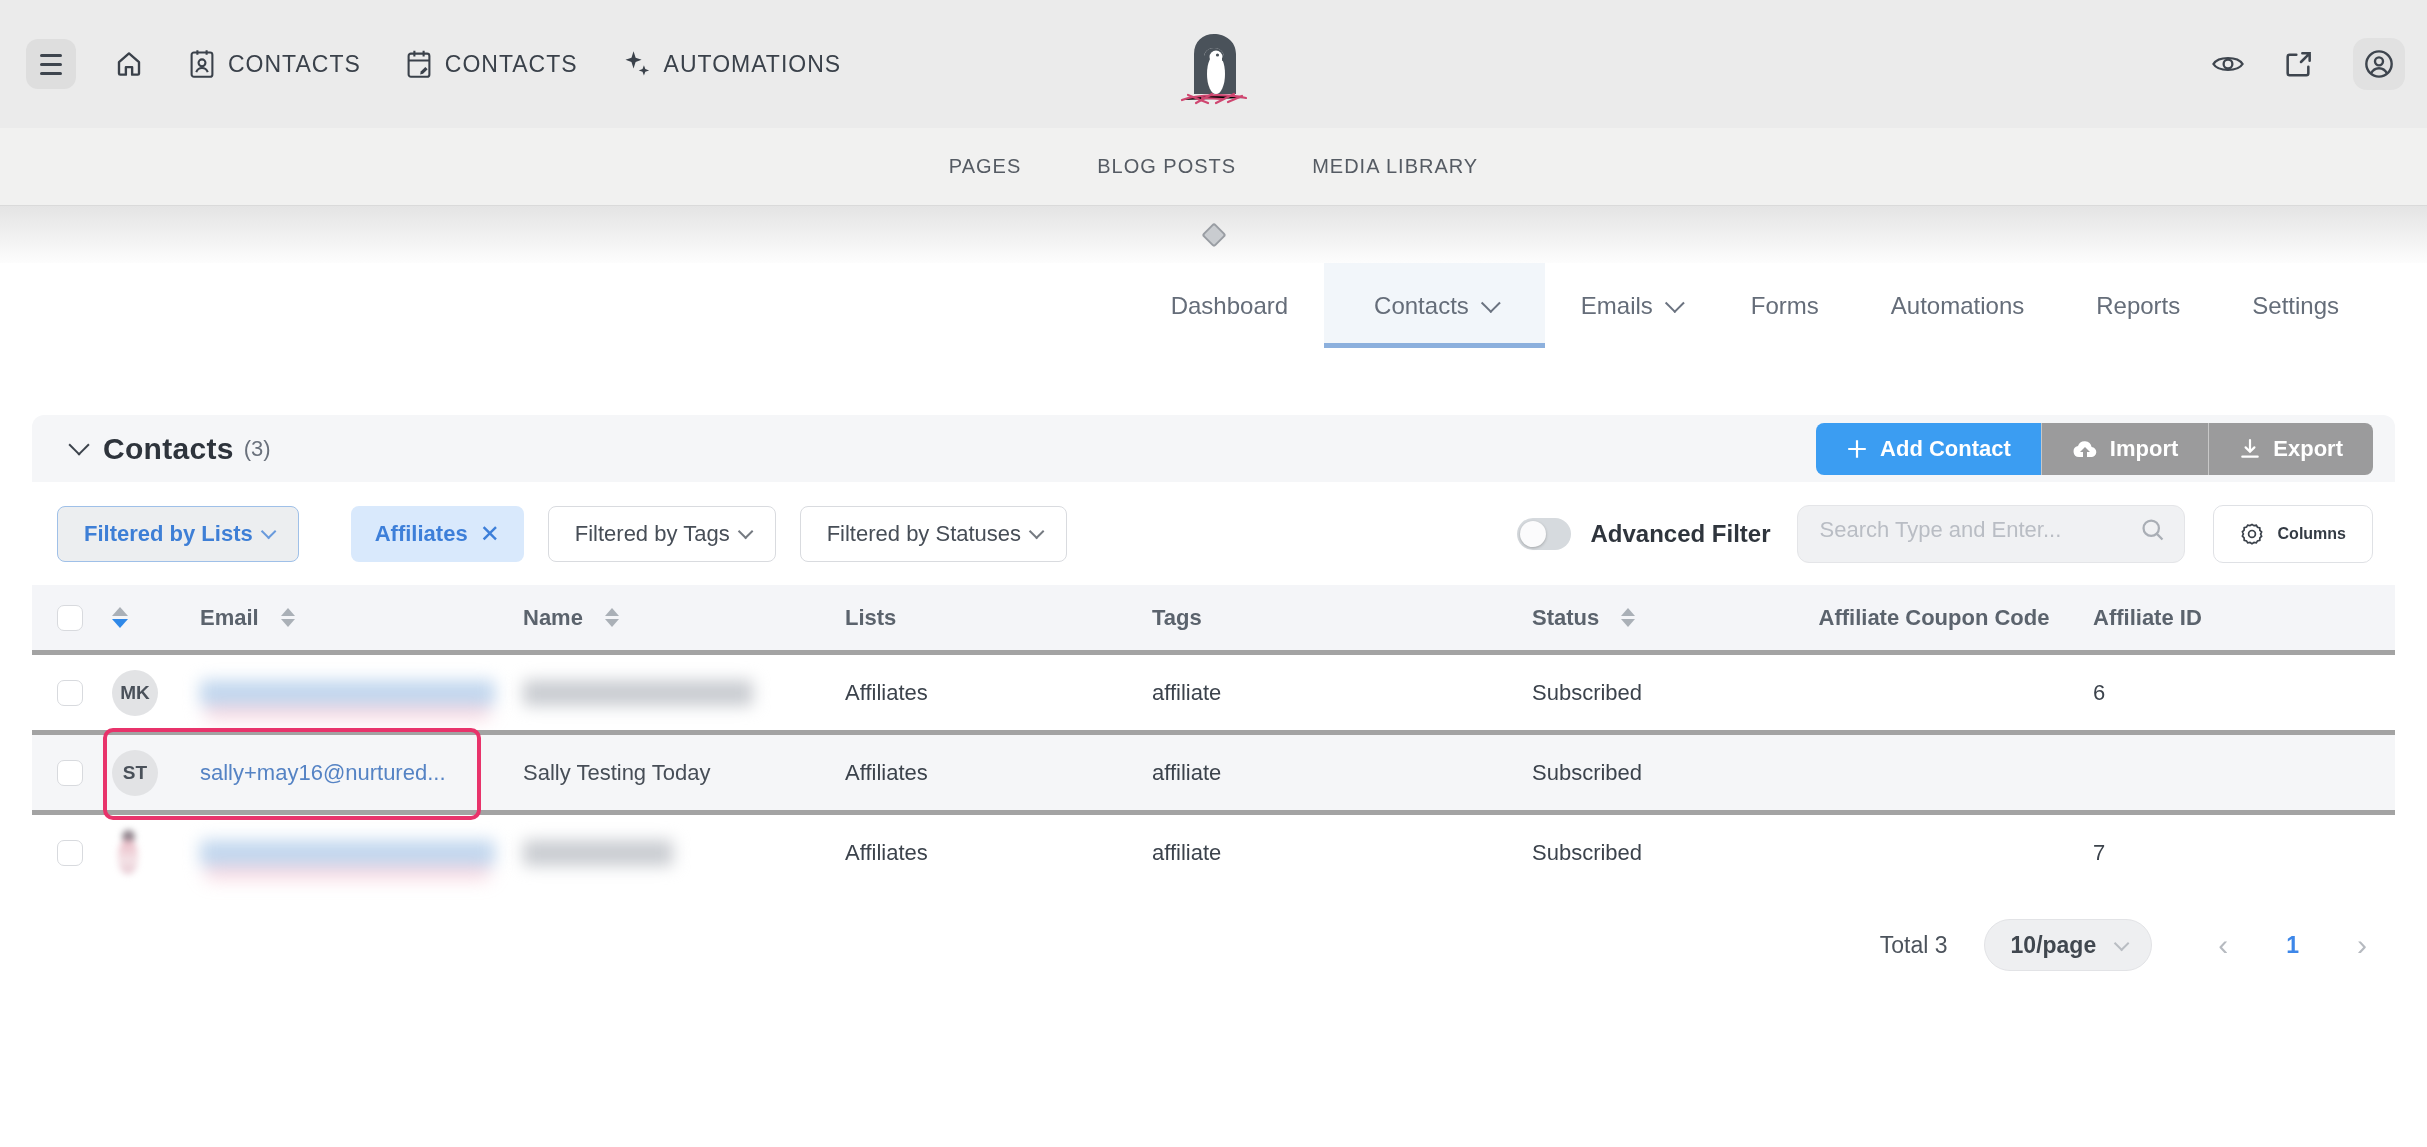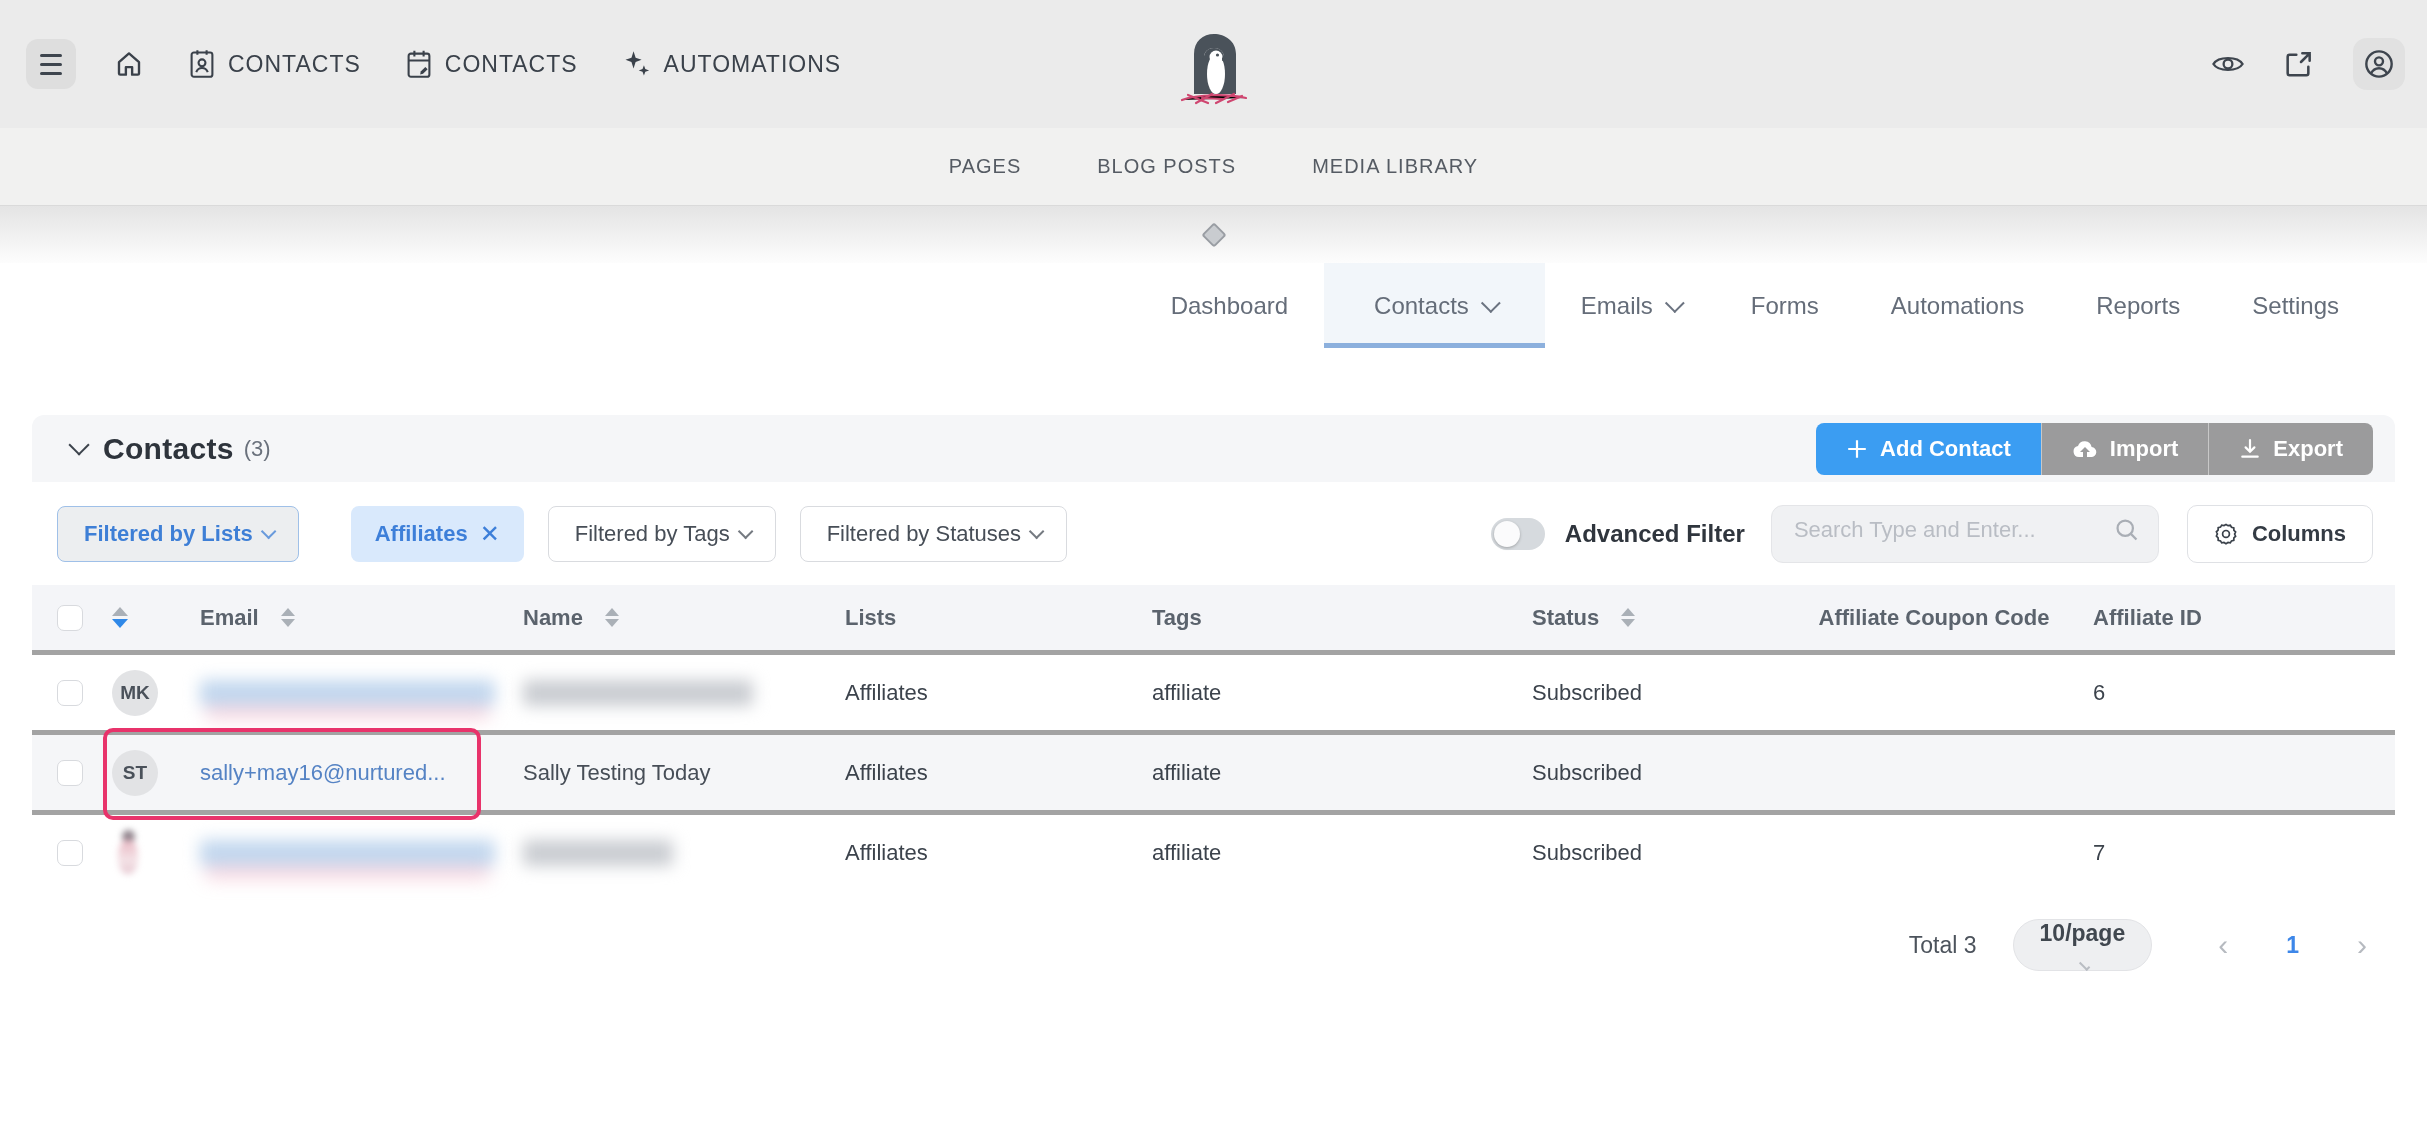--- a/index.html
+++ b/index.html
@@ -69,21 +69,21 @@
   .toggle { width:54px; height:32px; border-radius:16px; background:#d6dade; position:relative; cursor:pointer; }
   .toggle .knob { position:absolute; left:3px; top:3px; width:26px; height:26px; border-radius:50%;
     background:#fbfbfc; box-shadow:0 1px 3px rgba(0,0,0,.25); }
   .adv-label { font-size:24px; font-weight:600; color:#2f353d; margin:0 26px 0 20px; }
   .search-box { width:388px; height:58px; background:#f0f1f3; border:1px solid #e4e5e8; border-radius:12px;
     display:flex; align-items:center; padding:0 18px 8px 22px; }
   .search-box input { flex:1; border:none; outline:none; background:transparent; font-size:22px; color:#3c434c;
     font-family:"Liberation Sans", sans-serif; }
   .search-box input::placeholder { color:#b9bdc4; }
   .columns-btn { height:58px; margin-left:28px; background:#ffffff; border:1px solid #dfe1e5; border-radius:10px;
-    display:flex; align-items:center; gap:14px; padding:0 26px; font-size:22px; font-weight:600; color:#343b44; cursor:pointer; }
+    display:flex; align-items:center; gap:14px; padding:0 26px; font-size:16px; font-weight:600; color:#343b44; cursor:pointer; }
 
   
   .table-wrap { position:relative; }
   .trow, .thead { display:grid; grid-template-columns:55px 88px 323px 322px 307px 380px 243px 318px 1fr;
     align-items:center; padding-left:25px; }
   .thead { height:65px; background:#f4f5f8; font-size:22px; font-weight:600; color:#5b636d; }
   .trow { height:80px; background:#ffffff; border-top:5px solid #a3a3a3; font-size:22px; position:relative; }
   .trow.zebra { background:#f5f6f8; }
   .hcell { display:flex; align-items:center; gap:22px; }
   .hcell.center { justify-content:center; }
@@ -104,21 +104,21 @@
     border:4px solid #e8336b; border-radius:10px; pointer-events:none; z-index:4; }
   .avatar-photo { width:34px; height:50px; position:relative; filter:blur(3px); }
   .avatar-photo .body { position:absolute; left:6px; top:12px; width:20px; height:34px; border-radius:45%;
     background:linear-gradient(180deg,#e9b9c4,#f4e3e7 60%,#e7c9d2); }
   .avatar-photo .head { position:absolute; left:10px; top:2px; width:13px; height:13px; border-radius:50%; background:#8d8089; }
 
   
   .pagination { height:110px; display:flex; align-items:center; justify-content:flex-end; gap:0; padding-right:28px; background:#ffffff; }
   .total-label { font-size:23px; color:#4c535c; }
   .pagesize { margin-left:36px; height:52px; border-radius:26px; background:#eeeff1; border:1px solid #e2e3e6;
-    display:flex; align-items:center; gap:18px; padding:0 26px; font-size:23px; font-weight:600; color:#40474f; cursor:pointer;flex-direction:column; }
+    display:flex; align-items:center; gap:18px; padding:0 26px; font-size:23px; font-weight:600; color:#40474f; cursor:pointer; }
   .pagesize .caret-sm { color:#b9bdc3; opacity:1; }
   .pg-chev { font-size:30px; color:#b6bac0; cursor:pointer; line-height:1; }
   .pg-prev { margin-left:66px; }
   .pg-num { margin:0 58px; font-size:23px; font-weight:600; color:#3d87e9; cursor:pointer; }
 
   svg.icon { display:block; }
 </style>
 </head>
 <body>
 

